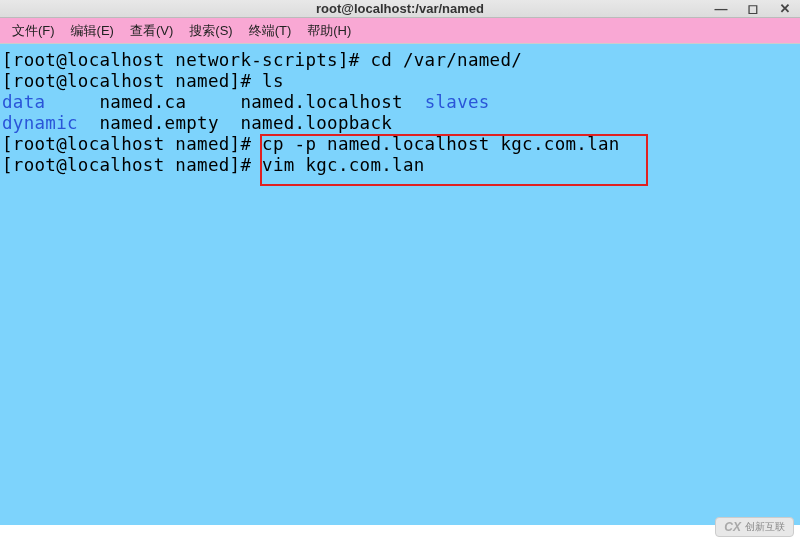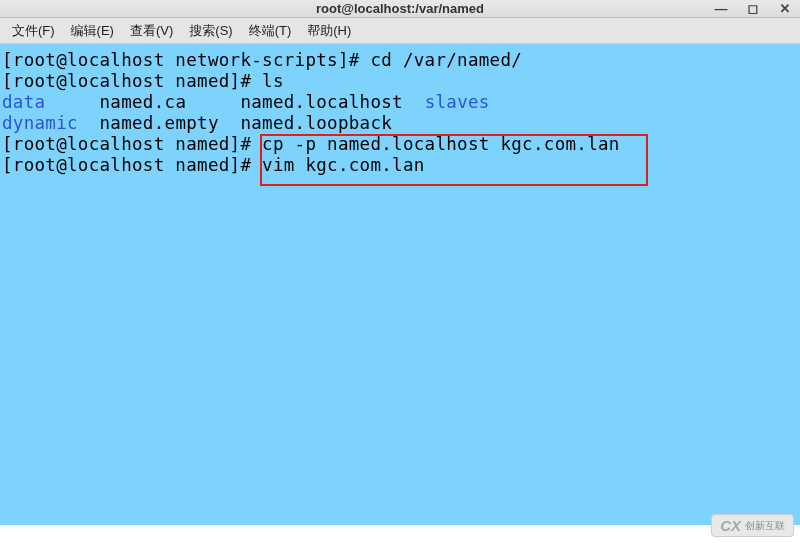--- a/index.html
+++ b/index.html
@@ -38,21 +38,21 @@
       display: flex;
       align-items: center;
       justify-content: center;
       font-size: 13px;
       font-weight: bold;
       color: #444;
       cursor: pointer;
     }
     .menubar {
       height: 26px;
-      background: #e5e5e5;
+      background: #f9a8d4;
       border-bottom: 1px solid #ccc;
       display: flex;
       align-items: center;
       padding: 0 6px;
       gap: 4px;
       font-size: 13px;
       color: #222;
     }
     .menu-item {
       padding: 2px 6px;
@@ -89,21 +89,21 @@
       border-radius: 4px;
       padding: 2px 8px;
       display: flex;
       align-items: center;
       gap: 4px;
       font-size: 10px;
       color: #888;
     }
     .wm-icon {
       font-weight: bold;
-      font-size: 15px;
+      font-size: 12px;
       color: #a8a8a8;
       font-style: italic;
     }
   </style>
 </head>
 <body>
 
 <div class="titlebar">
   <span class="titlebar-title">root@localhost:/var/named</span>
   <div class="window-controls">

